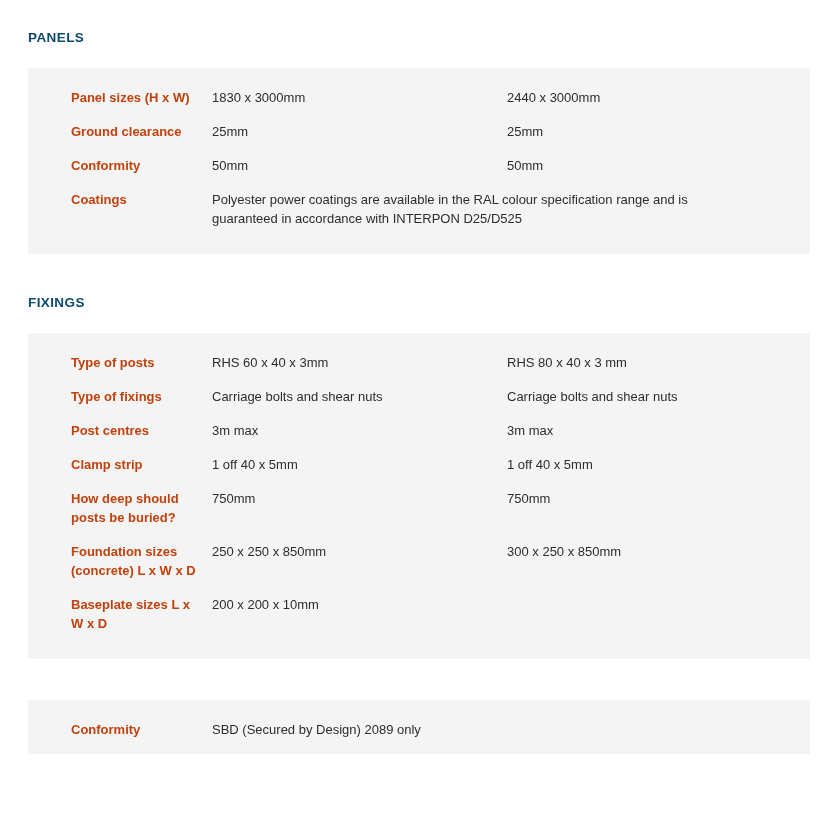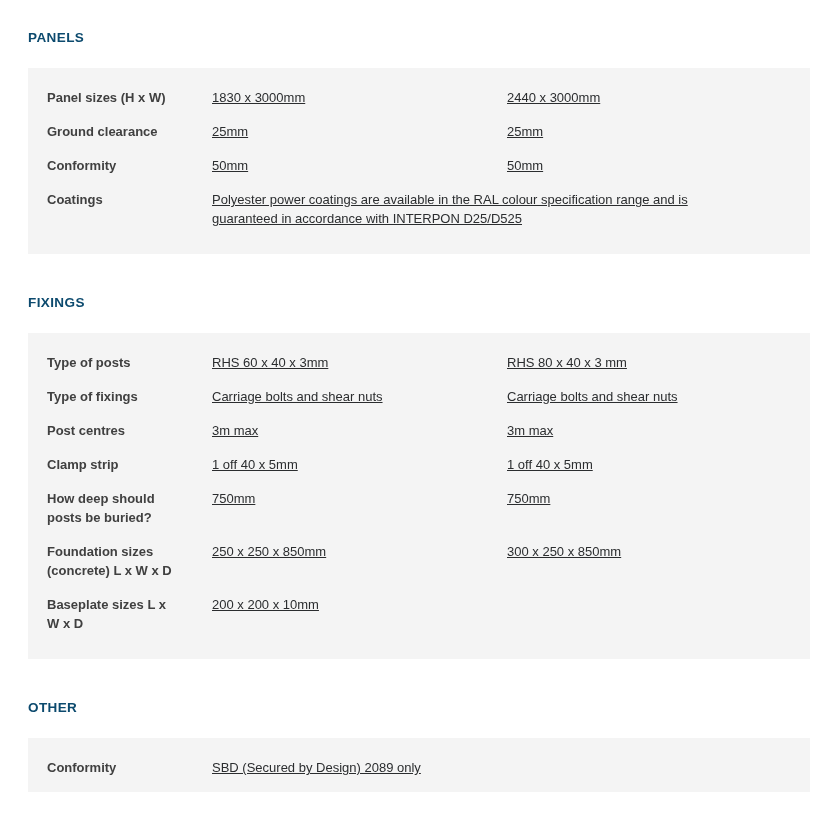--- a/index.html
+++ b/index.html
@@ -28,27 +28,27 @@
   }
   .spec-row {
     display: grid;
     grid-template-columns: 165px 295px 1fr;
     font-size: 13px;
     line-height: 19px;
     margin-bottom: 15px;
   }
   .spec-label {
     font-weight: bold;
-    color: #404040;
+    color: #c2410c;
     max-width: 130px;
+    margin-left: 24px;
   }
   .spec-value {
     color: #2b2d2f;
     padding-right: 10px;
-    text-decoration: underline;
   }
   .spec-value-wide {
     grid-column: 2 / 4;
     max-width: 522px;
   }
   .spec-value-wide p + p { margin-top: 5px; }
 </style>
 </head>
 <body>
 
@@ -128,21 +128,20 @@
 
       <div class="spec-row">
         <div class="spec-label">Baseplate sizes L x W x D</div>
         <div class="spec-value">200 x 200 x 10mm</div>
       </div>
 
     </div>
   </div>
 
   <div class="section">
-    <div class="section-title">OTHER</div>
     <div class="spec-box">
 
       <div class="spec-row" style="margin-bottom:4px;">
         <div class="spec-label">Conformity</div>
         <div class="spec-value">SBD (Secured by Design) 2089 only</div>
         <div class="spec-value"></div>
       </div>
 
     </div>
   </div>

